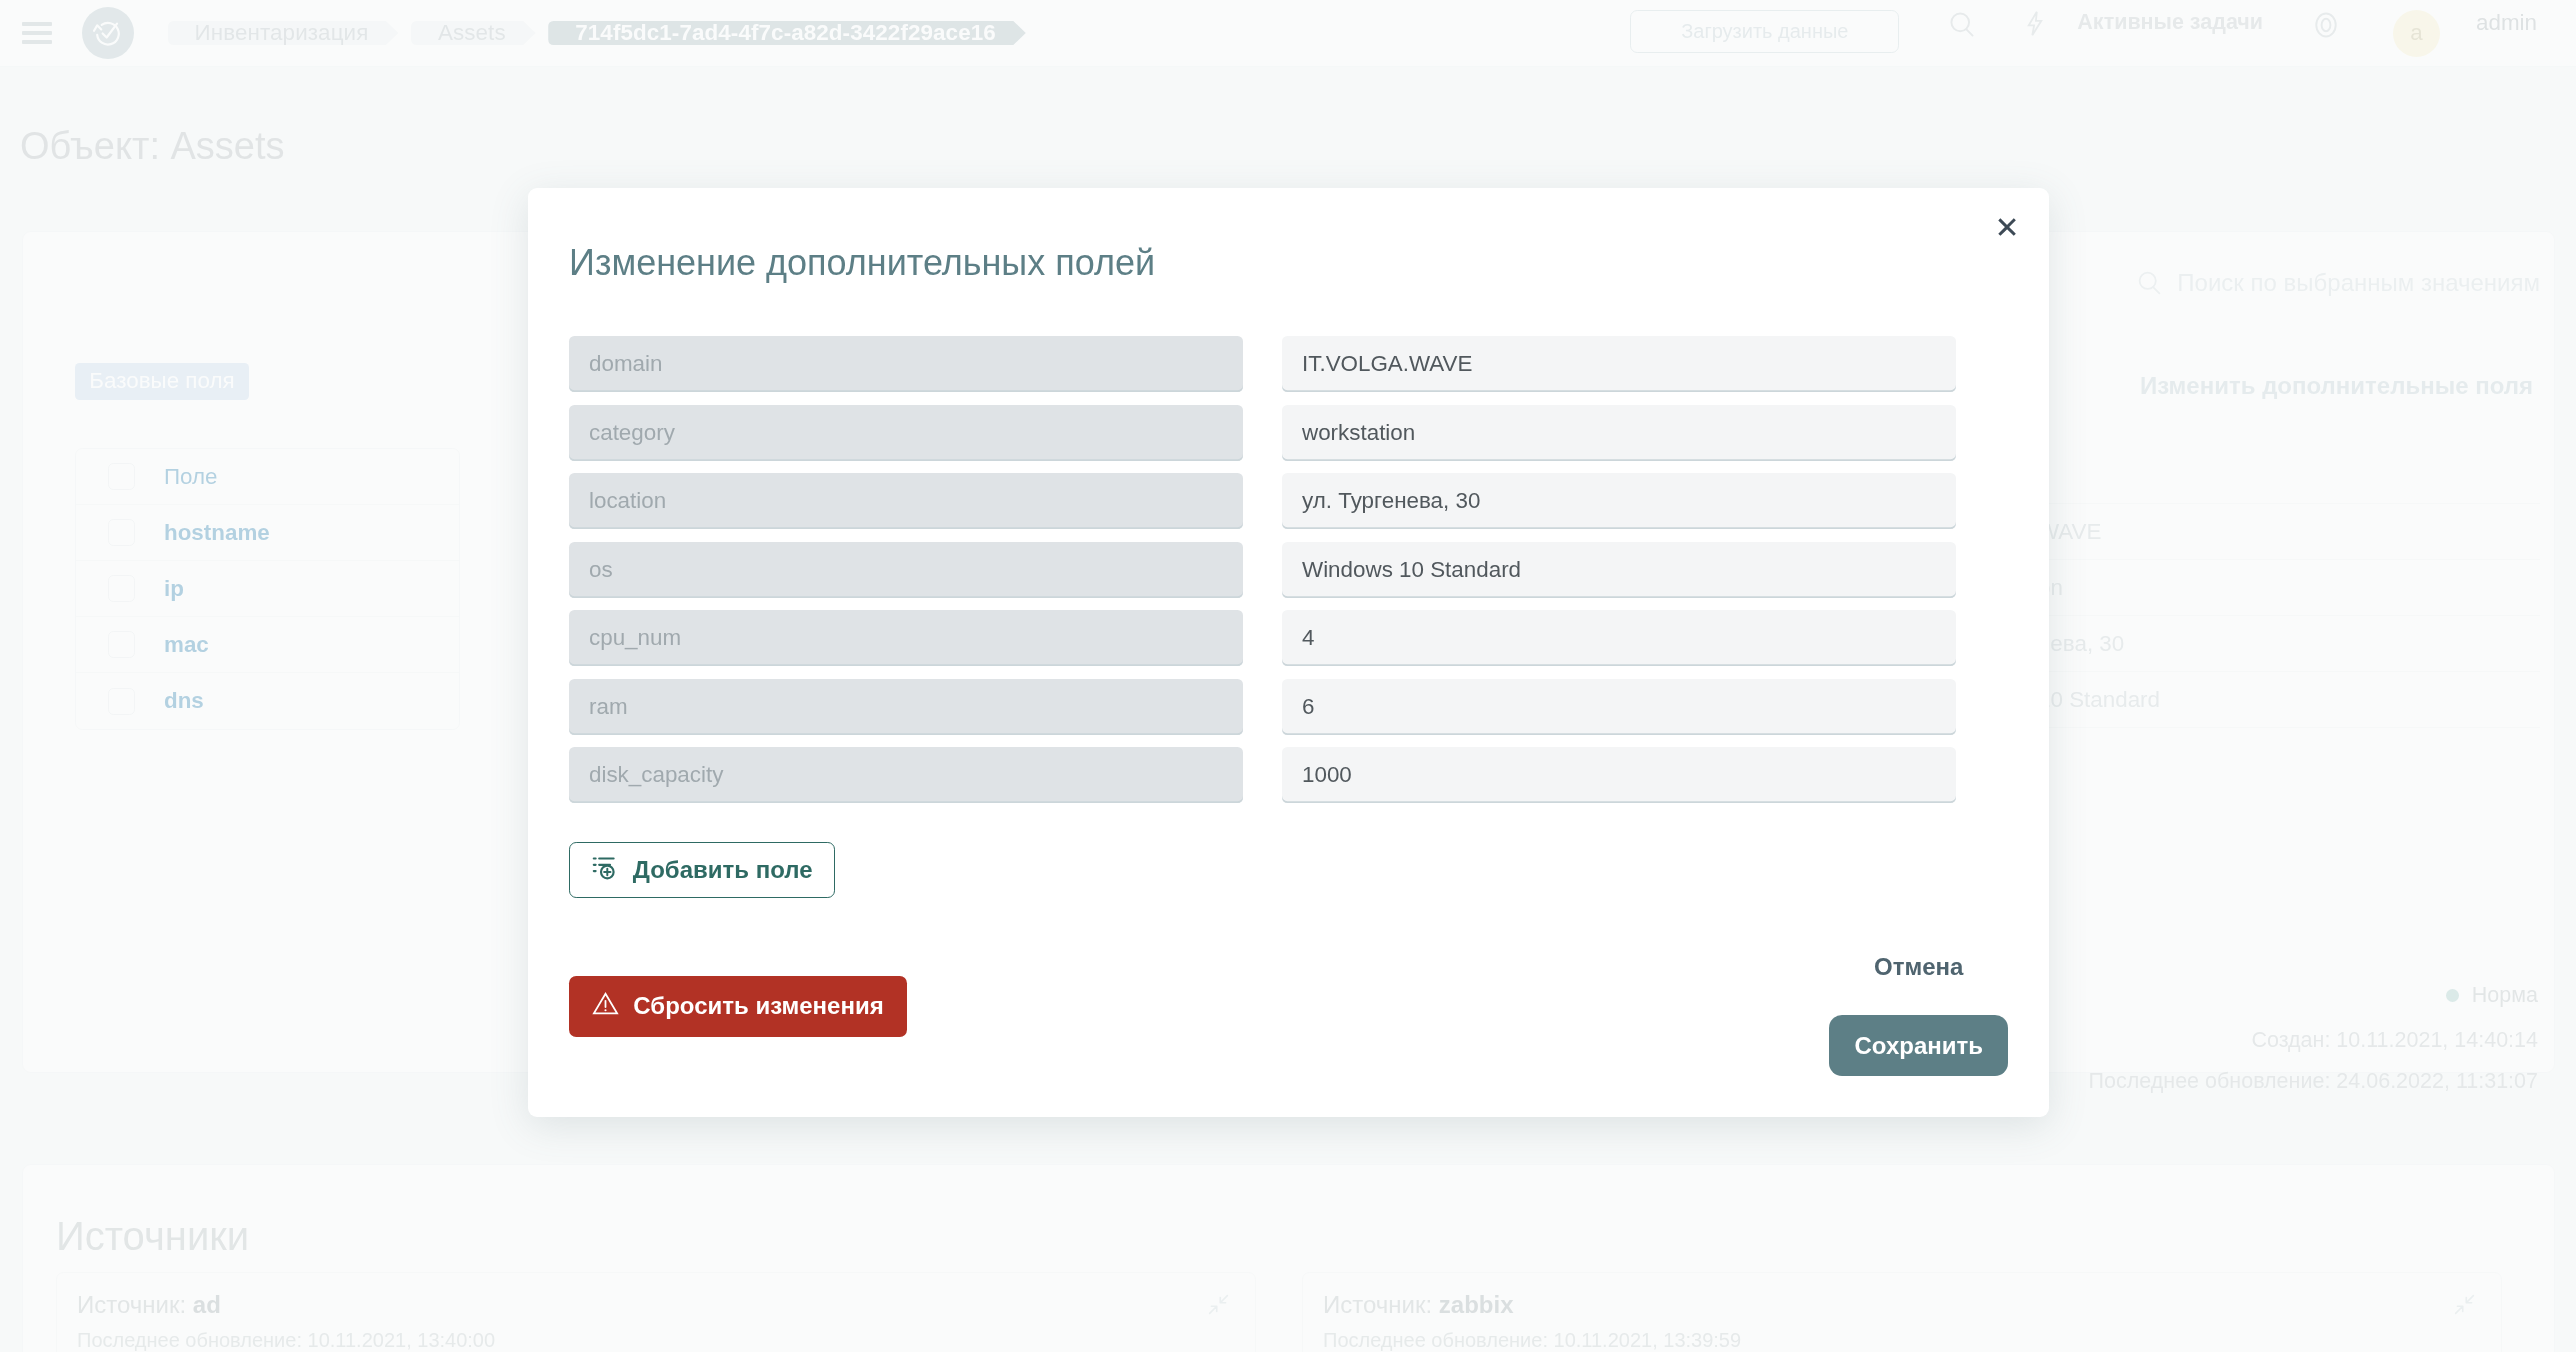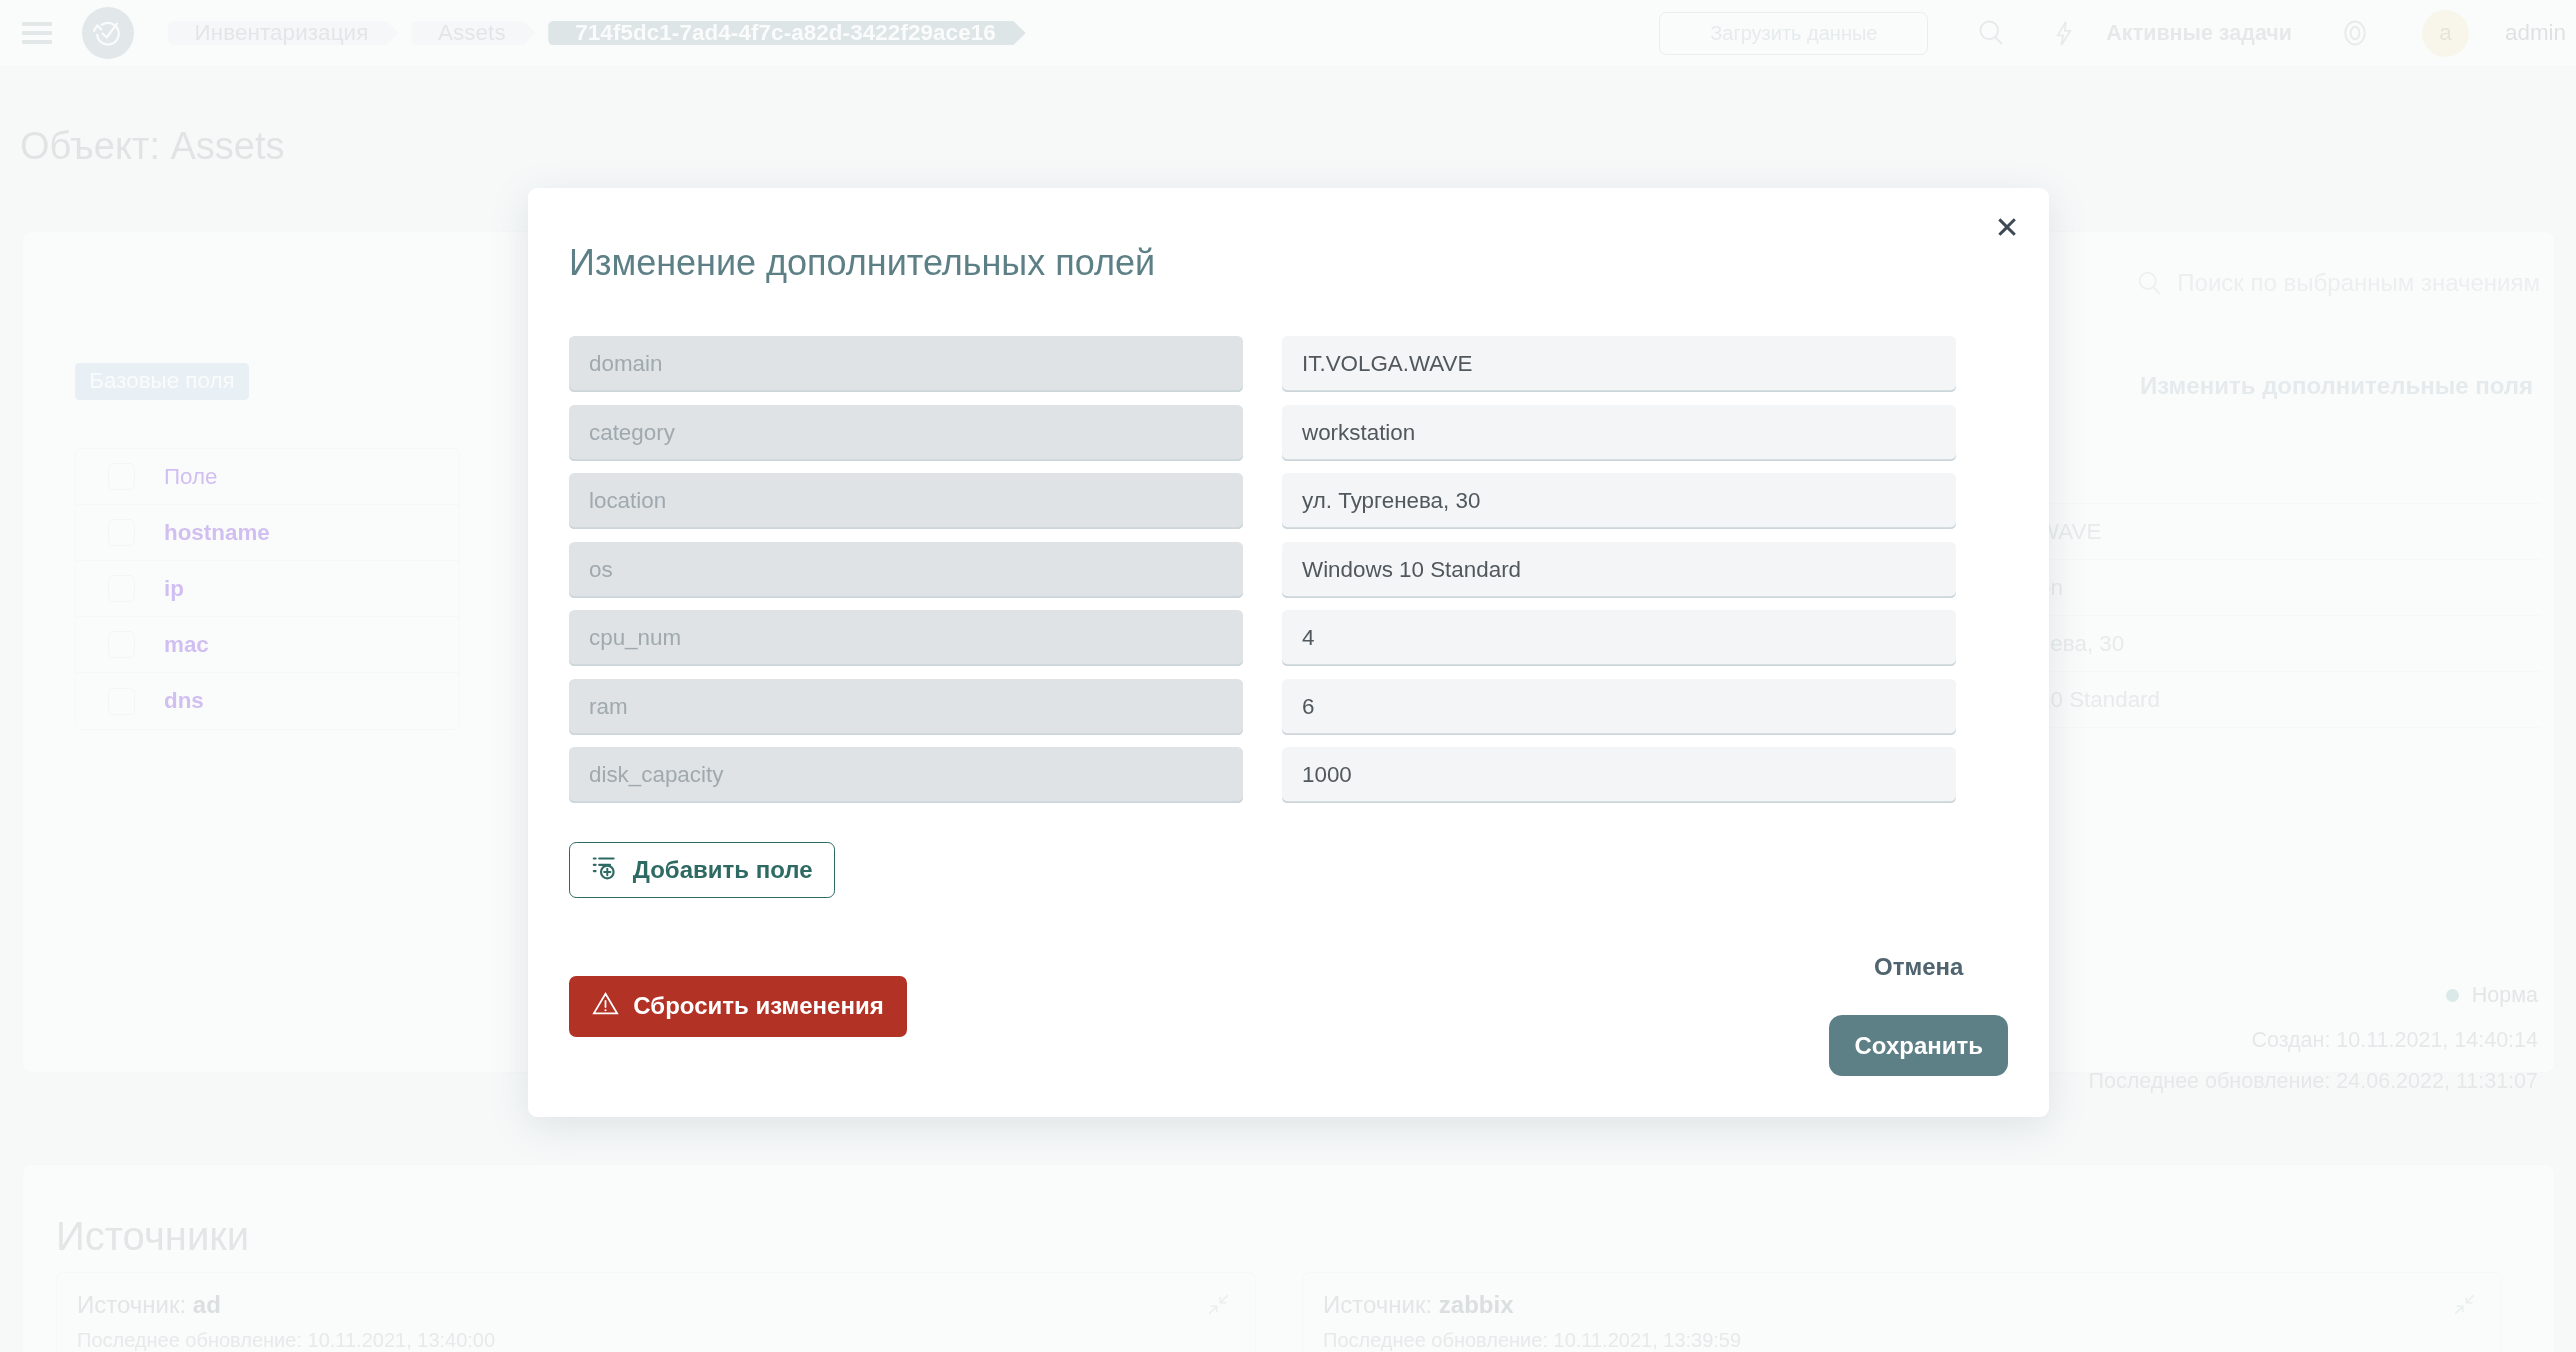--- a/index.html
+++ b/index.html
@@ -39,22 +39,22 @@
     background: #eef1f2; color: #aab5b9;
     font-size: 22.4px; letter-spacing: 0.1px;
     margin-right: 12.5px;
     border-radius: 5.4px;
     clip-path: polygon(0 0, calc(100% - 12.5px) 0, 100% 50%, calc(100% - 12.5px) 100%, 0 100%);
     cursor: pointer; white-space: nowrap;
   }
   .crumb.active { background: #9bb0b5; color: #ffffff; font-weight: 600; }
 
   .topright {
-    margin-left: auto; display: flex; align-items: center;
-    margin-right: 10px; gap: 16px;
+    margin-left: auto; display: flex; align-items: flex-start;
+    margin-right: 39px; gap: 16px;
   }
   .load-btn {
     width: 269px; height: 43px;
     border: 1.8px solid #bfd0d4; border-radius: 7.2px;
     background: #fff; color: #b6c6cb;
     font-size: 20px; font-family: inherit;
     display: flex; align-items: center; justify-content: center;
     cursor: pointer;
   }
   .ticon { margin-left: 32px; cursor: pointer; display: flex; align-items: center; }
@@ -105,21 +105,21 @@
   }
   .fields-panel .frow {
     height: 56px; display: flex; align-items: center;
     padding-left: 32px; border-bottom: 0.9px solid #f0f3f4;
   }
   .fields-panel .frow:last-child { border-bottom: none; }
   .cbx {
     width: 27px; height: 27px; border: 1.8px solid #e4e9eb;
     border-radius: 5.4px; background: #fff; flex: none; cursor: pointer;
   }
-  .frow .flabel { margin-left: 29px; font-size: 22.4px; color: #6d28d9; font-weight: 600; }
+  .frow .flabel { margin-left: 29px; font-size: 22.4px; color: #0369a1; font-weight: 600; }
   .frow.head .flabel { font-weight: 400; }
 
   
   .value-col {
     position: absolute; top: 448px; right: 36px; width: 502px;
   }
   .value-col .vrow {
     height: 56px; display: flex; align-items: center;
     border-bottom: 0.9px solid #f0f3f4;
     font-size: 22.4px; color: #b9c4c8;

